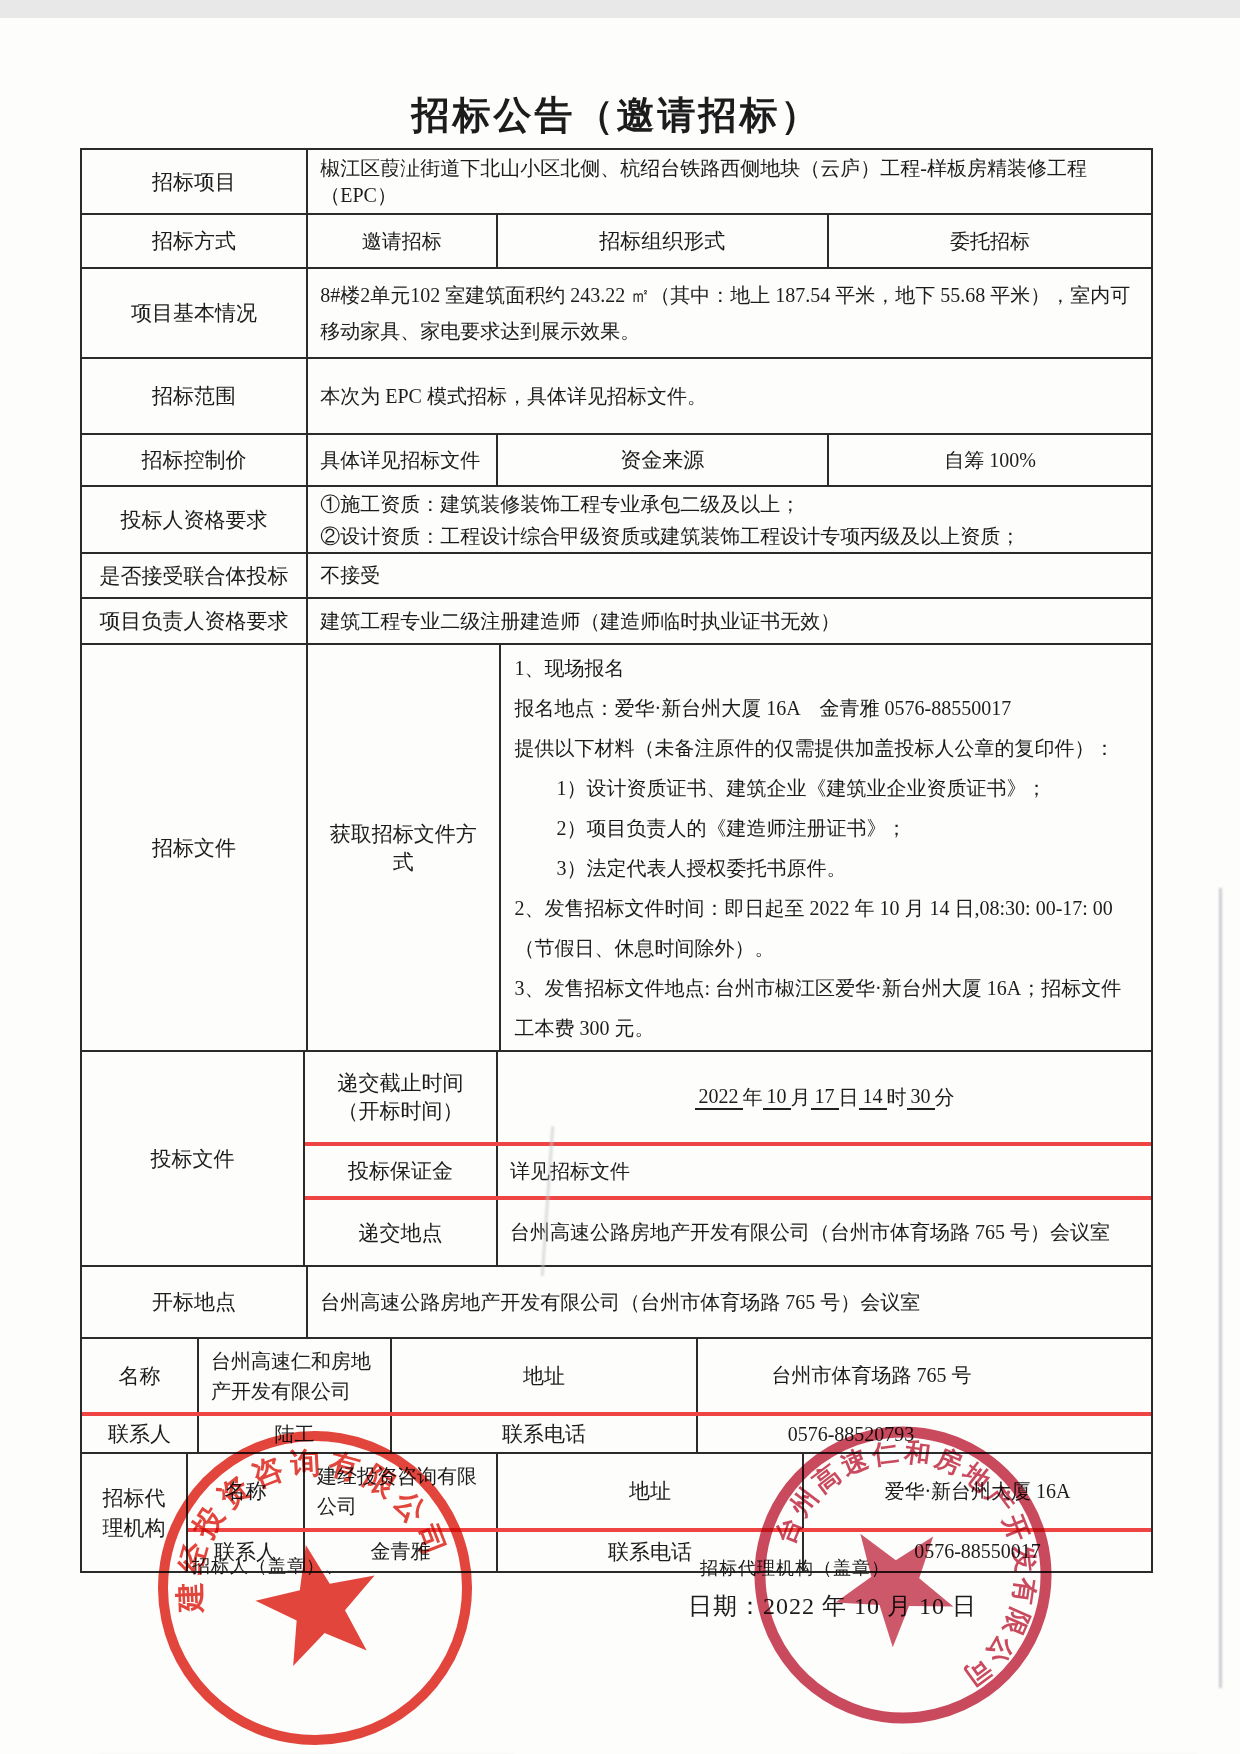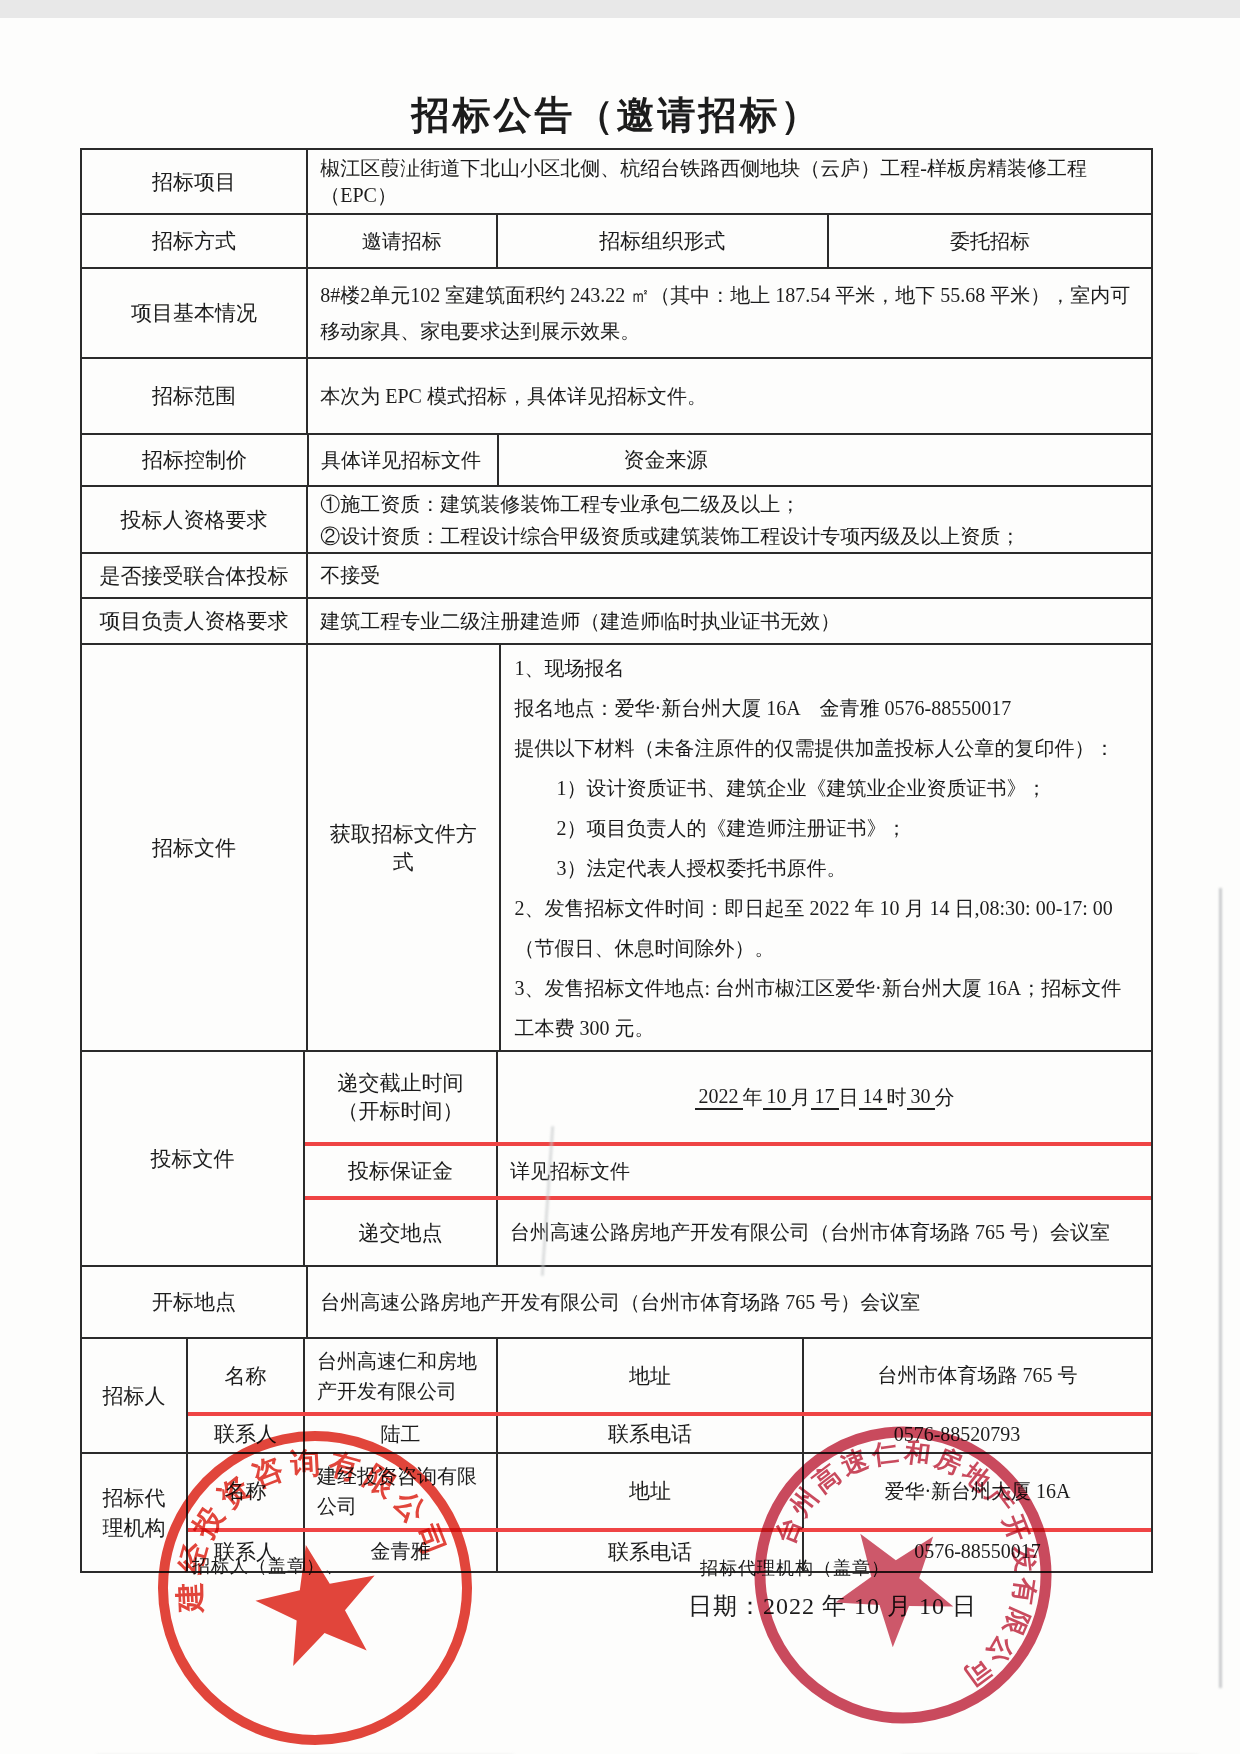--- a/index.html
+++ b/index.html
@@ -77,20 +77,21 @@
 
     <div class="row" style="height:76px">
       <div class="cell lab" style="width:227px">招标范围</div>
       <div class="cell val" style="width:846px">本次为 EPC 模式招标，具体详见招标文件。</div>
     </div>
 
     <div class="row" style="height:52px">
       <div class="cell lab" style="width:227px">招标控制价</div>
       <div class="cell val" style="width:190px">具体详见招标文件</div>
       <div class="cell lab" style="width:333px">资金来源</div>
+      <div class="cell cen" style="width:323px">自筹 100%</div>
     </div>
 
     <div class="row" style="height:67px">
       <div class="cell lab" style="width:227px">投标人资格要求</div>
       <div class="cell val" style="width:846px;line-height:32px">
         <div>①施工资质：建筑装修装饰工程专业承包二级及以上；</div>
         <div>②设计资质：工程设计综合甲级资质或建筑装饰工程设计专项丙级及以上资质；</div>
       </div>
     </div>
 
@@ -150,21 +151,20 @@
         </div>
       </div>
     </div>
 
     <div class="row" style="height:72px">
       <div class="cell lab" style="width:227px">开标地点</div>
       <div class="cell val" style="width:846px">台州高速公路房地产开发有限公司（台州市体育场路 765 号）会议室</div>
     </div>
 
     <div class="row" style="height:115px">
-      <div class="cell lab" style="width:110px;padding:4px 20px">招标人</div>
       <div class="subcol">
         <div class="subrow" style="height:73px">
           <div class="cell lab" style="width:117px">名称</div>
           <div class="cell cen" style="width:193px;line-height:30px">台州高速仁和房地产开发有限公司</div>
           <div class="cell lab" style="width:306px">地址</div>
           <div class="cell cen" style="width:347px">台州市体育场路 765 号</div>
         </div>
         <div class="subrow" style="height:40px">
           <div class="cell lab" style="width:117px">联系人</div>
           <div class="cell cen" style="width:193px">陆工</div>

